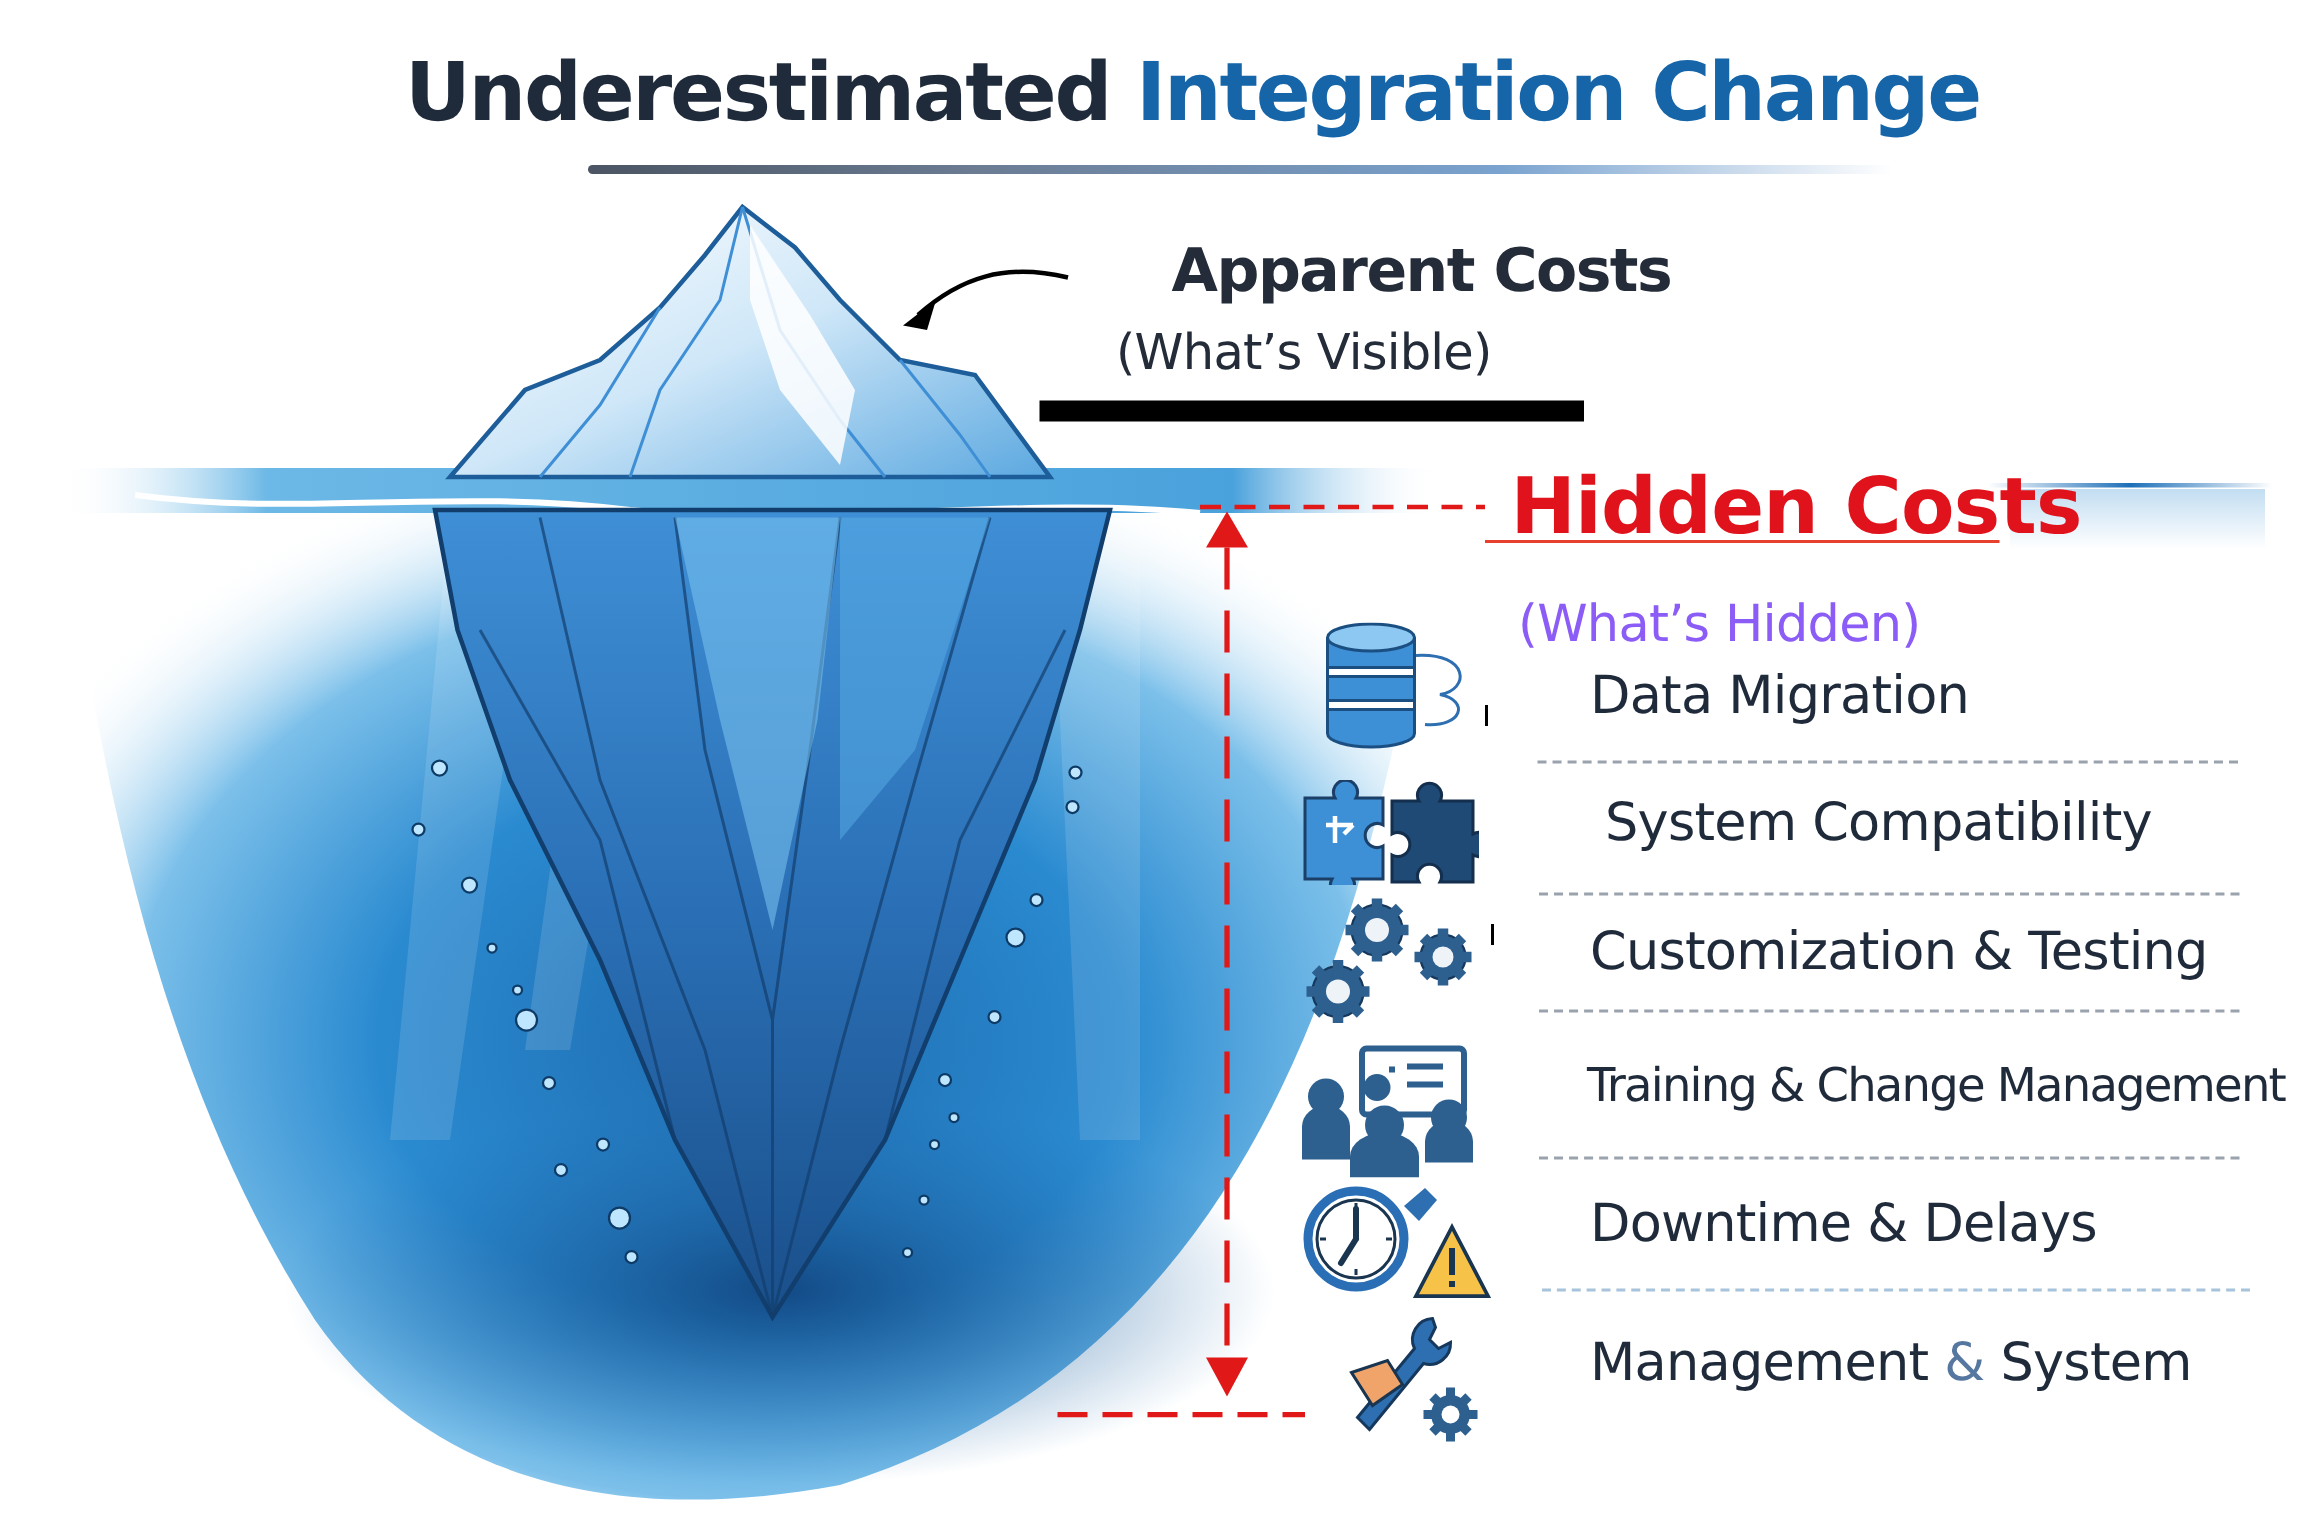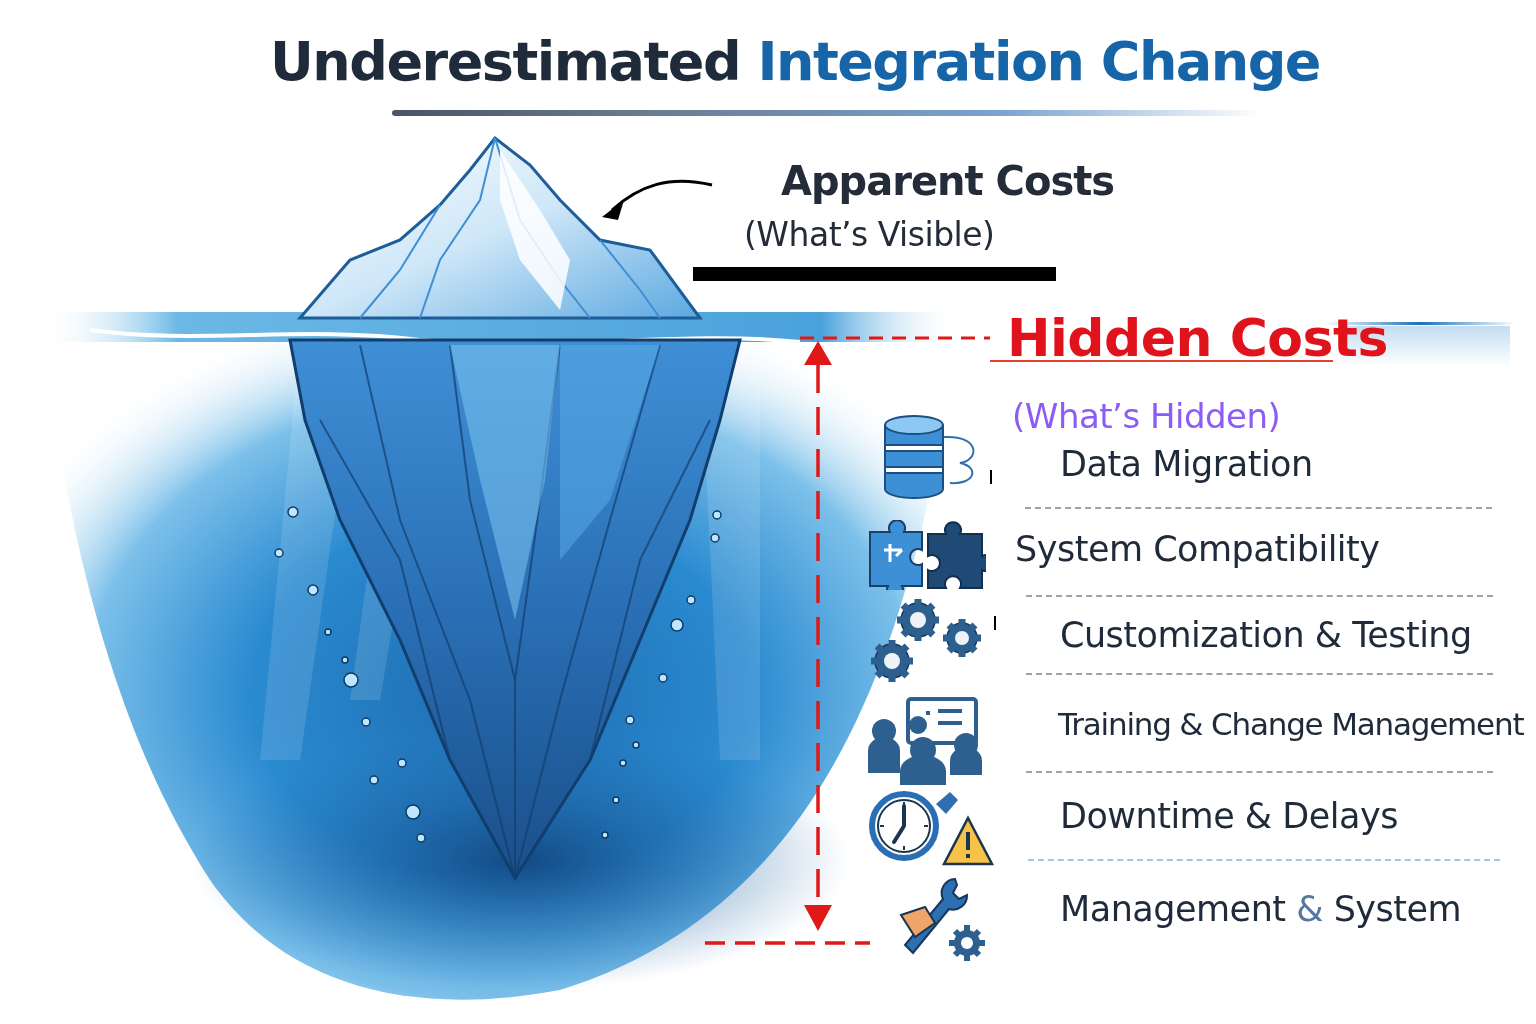--- a/index.html
+++ b/index.html
@@ -155,21 +155,21 @@
 <div class="item-label" style="left:1060px;top:444px;">Data Migration</div>
 <div class="divider" style="left:1025px;top:507px;width:467px;"></div>
 
 <div class="item-icon" style="left:866px;top:520px;">
   <svg width="120" height="70" viewBox="0 0 120 70">
     <path d="M4 12 h20 a8 8 0 1 1 14 0 h18 v18 a8 8 0 1 0 0 14 v22 h-20 a8 8 0 1 1 -14 0 h-18 z" fill="#3d8fd6" stroke="#1b3f66" stroke-width="2"></path>
     <path d="M18 30 h18 M24 24 v18 M30 36 l6 -6" stroke="#ffffff" stroke-width="3"></path>
     <path d="M62 14 h18 a8 8 0 1 1 14 0 h22 v22 a8 8 0 1 1 0 14 v18 h-22 a8 8 0 1 0 -14 0 h-18 v-18 a8 8 0 1 0 0 -14 z" fill="#1f4a75" stroke="#132f4d" stroke-width="2"></path>
   </svg>
 </div>
-<div class="item-label" style="left:1015px;top:529px;">System Compatibility</div>
+<div class="item-label" style="left:1070px;top:529px;">System Compatibility</div>
 <div class="divider" style="left:1026px;top:595px;width:467px;"></div>
 
 <div class="item-icon" style="left:866px;top:596px;">
   <svg width="130" height="90" viewBox="0 0 130 90">
     <g fill="#2d5f8f" stroke="#16385c" stroke-width="1.5">
       <circle cx="52" cy="24" r="17"></circle>
         <circle cx="96" cy="42" r="15"></circle>
         <circle cx="26" cy="65" r="17"></circle>
     </g>
     <g stroke="#2d5f8f" stroke-width="7">

